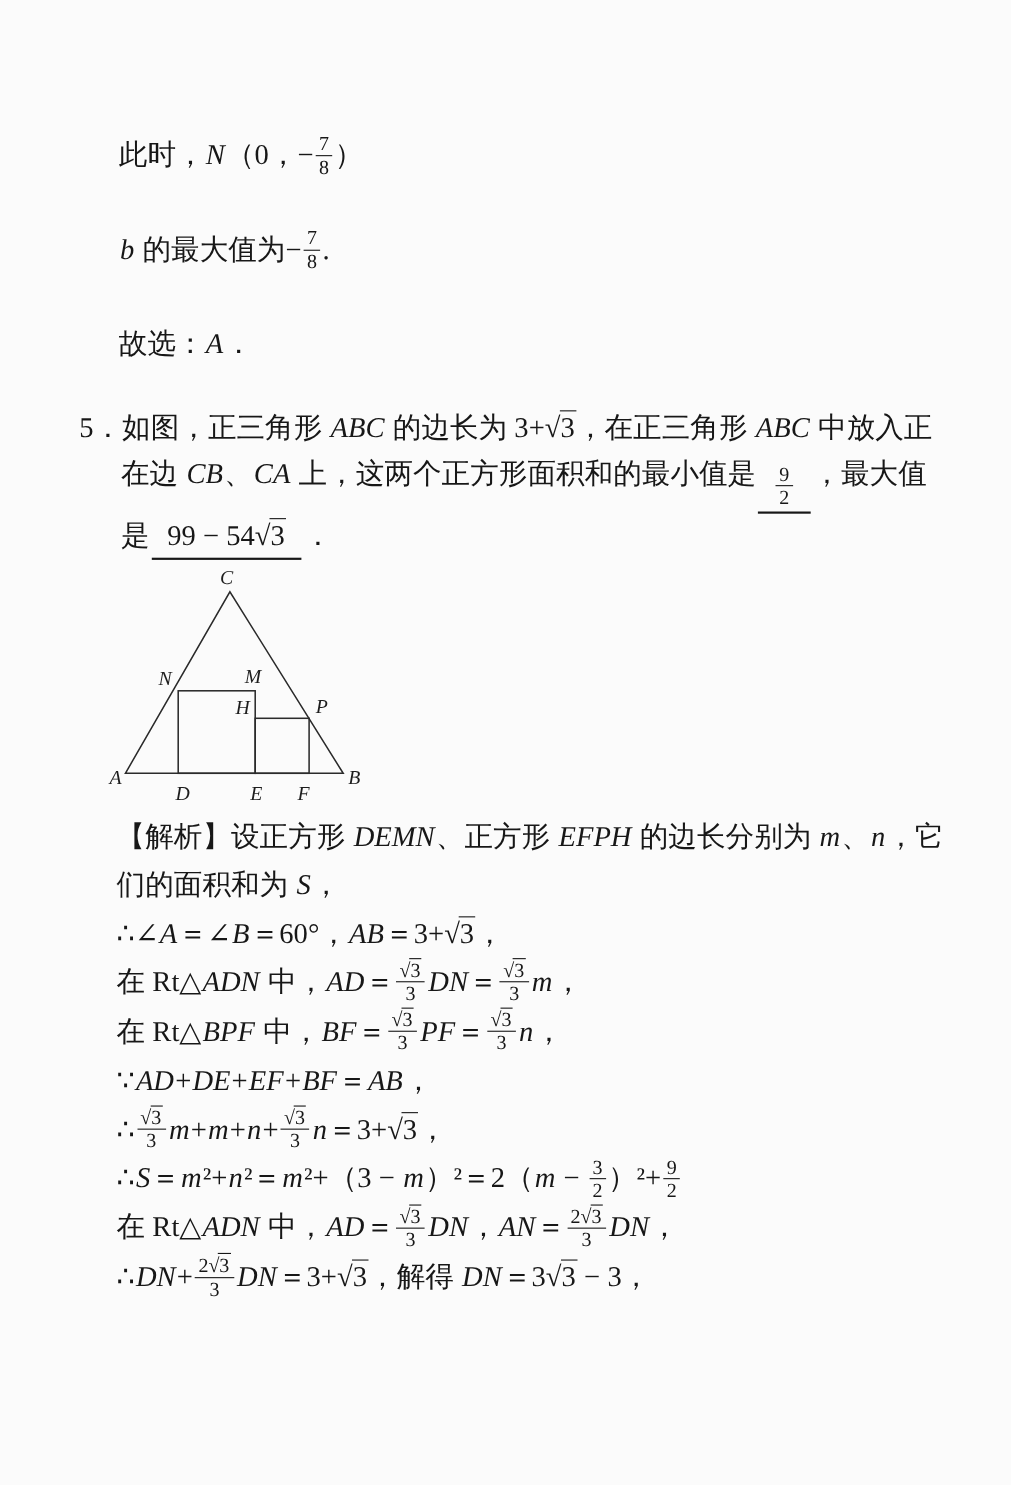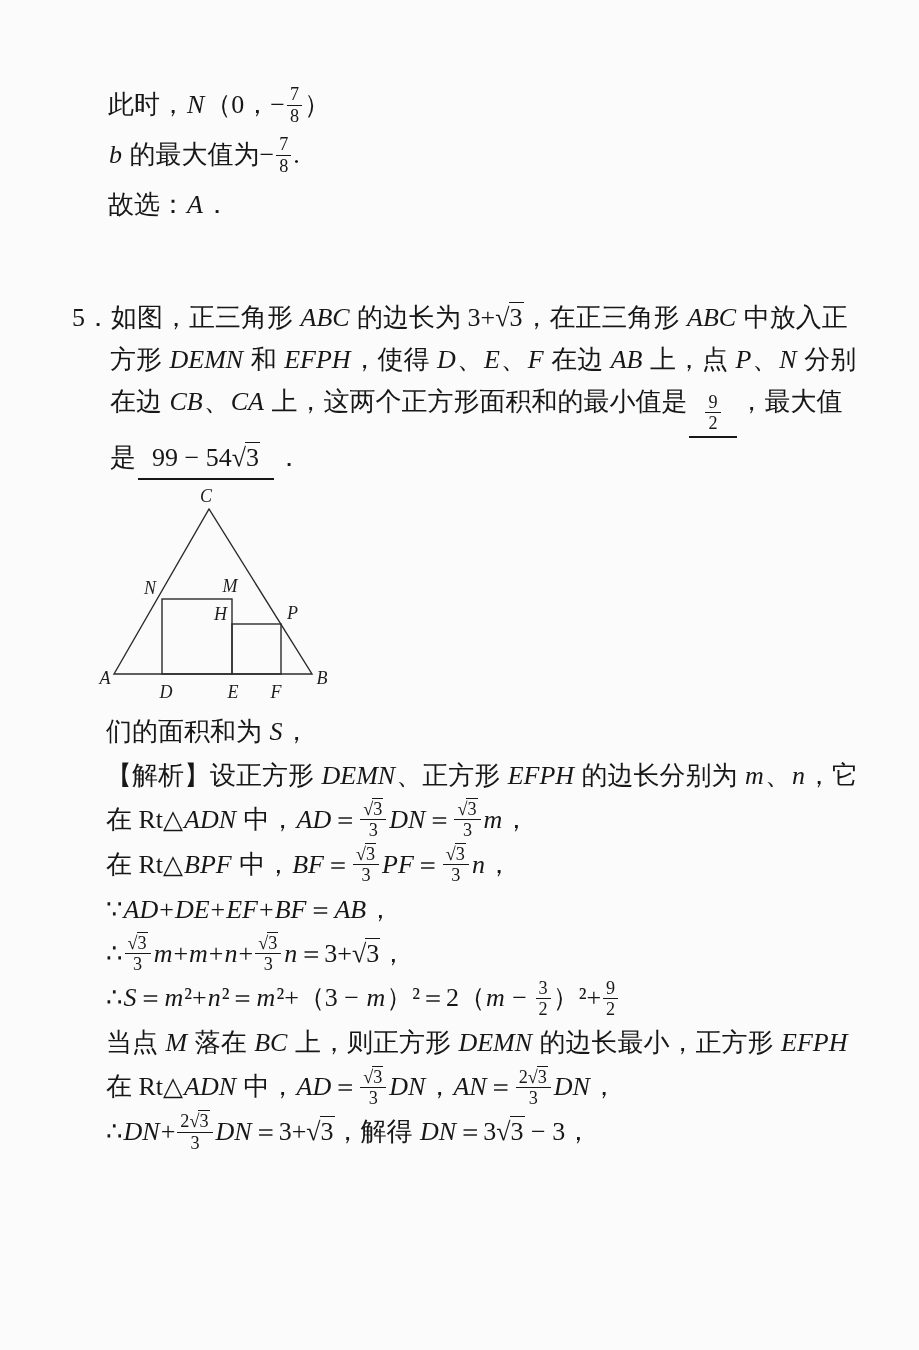--- a/index.html
+++ b/index.html
@@ -5,22 +5,22 @@
   html,body{margin:0;padding:0;}
   body{
     width:919px;height:1350px;
     background:#fbfbfb;
     overflow:hidden;
     font-family:"Liberation Serif","DejaVu Serif",serif;
     color:#171717;
   }
   .doc{padding:80px 28px 0 72px;font-size:26px;}
   .tline{white-space:nowrap;line-height:42px;min-height:42px;}
-  .top .tline{line-height:50px;}
-  .problem{margin-top:68px;}
+  .top .tline{line-height:50px;margin-top:36px;}
+  .problem{margin-top:31px;}
   .problem .tline{line-height:40px;}
   .problem .tline + .tline{margin-left:38px;}
   .top{margin-left:36px;}
   .analysis{margin-left:34px;margin-top:4px;}
   .analysis .tline{line-height:44px;}
   .figwrap{margin:6px 0 0 22px;line-height:0;}
   
   i{font-style:italic;padding:0 1px;}
   .frac{
     display:inline-flex;flex-direction:column;align-items:center;
@@ -55,21 +55,20 @@
         </span>）</div>
       <div class="tline"><i>b</i> 的最大值为−<span class="frac">
           <span class="fnum">7</span>
           <span class="fden">8</span>
         </span>.</div>
       <div class="tline">故选：<i>A</i>．</div>
     </div>
 
   <div class="sec problem">
       <div class="tline">5．如图，正三角形 <i>ABC</i> 的边长为 3+<span class="sqrt">√<span class="ov">3</span></span>，在正三角形 <i>ABC</i> 中放入正</div>
-      <div class="tline">方形 <i>DEMN</i> 和 <i>EFPH</i>，使得 <i>D</i>、<i>E</i>、<i>F</i> 在边 <i>AB</i> 上，点 <i>P</i>、<i>N</i> 分别</div>
       <div class="tline">在边 <i>CB</i>、<i>CA</i> 上，这两个正方形面积和的最小值是<span class="blank">
           <span class="frac">
             <span class="fnum">9</span>
             <span class="fden">2</span>
           </span>
         </span>，最大值</div>
       <div class="tline">是<span class="blank"> 99 − 54<span class="sqrt">√<span class="ov">3</span></span> </span>．</div>
     </div>
 
   <div class="figwrap">
@@ -84,22 +83,23 @@
       <text x="193" y="133" text-anchor="start">P</text>
       <text x="11" y="198" text-anchor="middle">A</text>
       <text x="72" y="212" text-anchor="middle">D</text>
       <text x="139" y="212" text-anchor="middle">E</text>
       <text x="182" y="212" text-anchor="middle">F</text>
       <text x="228" y="198" text-anchor="middle">B</text>
     </svg>
   </div>
 
   <div class="sec analysis">
+      <div class="tline">【解析】设正方形 <i>DEMN</i>、正方形 <i>EFPH</i> 的边长分别为 <i>m</i>、<i>n</i>，它</div>
       <div class="tline">们的面积和为 <i>S</i>，</div>
-      <div class="tline">【解析】设正方形 <i>DEMN</i>、正方形 <i>EFPH</i> 的边长分别为 <i>m</i>、<i>n</i>，它</div>
+      <div class="tline">∴∠<i>A</i>＝∠<i>B</i>＝60°，<i>AB</i>＝3+<span class="sqrt">√<span class="ov">3</span></span>，</div>
       <div class="tline">在 Rt△<i>ADN</i> 中，<i>AD</i>＝<span class="frac">
           <span class="fnum"><span class="sqrt">√<span class="ov">3</span></span></span>
           <span class="fden">3</span>
         </span><i>DN</i>＝<span class="frac">
           <span class="fnum"><span class="sqrt">√<span class="ov">3</span></span></span>
           <span class="fden">3</span>
         </span><i>m</i>，</div>
       <div class="tline">在 Rt△<i>BPF</i> 中，<i>BF</i>＝<span class="frac">
           <span class="fnum"><span class="sqrt">√<span class="ov">3</span></span></span>
           <span class="fden">3</span>
@@ -115,21 +115,20 @@
           <span class="fnum"><span class="sqrt">√<span class="ov">3</span></span></span>
           <span class="fden">3</span>
         </span><i>n</i>＝3+<span class="sqrt">√<span class="ov">3</span></span>，</div>
       <div class="tline">∴<i>S</i>＝<i>m</i>²+<i>n</i>²＝<i>m</i>²+（3 − <i>m</i>）²＝2（<i>m</i> − <span class="frac">
           <span class="fnum">3</span>
           <span class="fden">2</span>
         </span>）²+<span class="frac">
           <span class="fnum">9</span>
           <span class="fden">2</span>
         </span></div>
-      <div class="tline">当点 <i>M</i> 落在 <i>BC</i> 上，则正方形 <i>DEMN</i> 的边长最小，正方形 <i>EFPH</i></div>
       <div class="tline">在 Rt△<i>ADN</i> 中，<i>AD</i>＝<span class="frac">
           <span class="fnum"><span class="sqrt">√<span class="ov">3</span></span></span>
           <span class="fden">3</span>
         </span><i>DN</i>，<i>AN</i>＝<span class="frac">
           <span class="fnum">2<span class="sqrt">√<span class="ov">3</span></span></span>
           <span class="fden">3</span>
         </span><i>DN</i>，</div>
       <div class="tline">∴<i>DN</i>+<span class="frac">
           <span class="fnum">2<span class="sqrt">√<span class="ov">3</span></span></span>
           <span class="fden">3</span>

